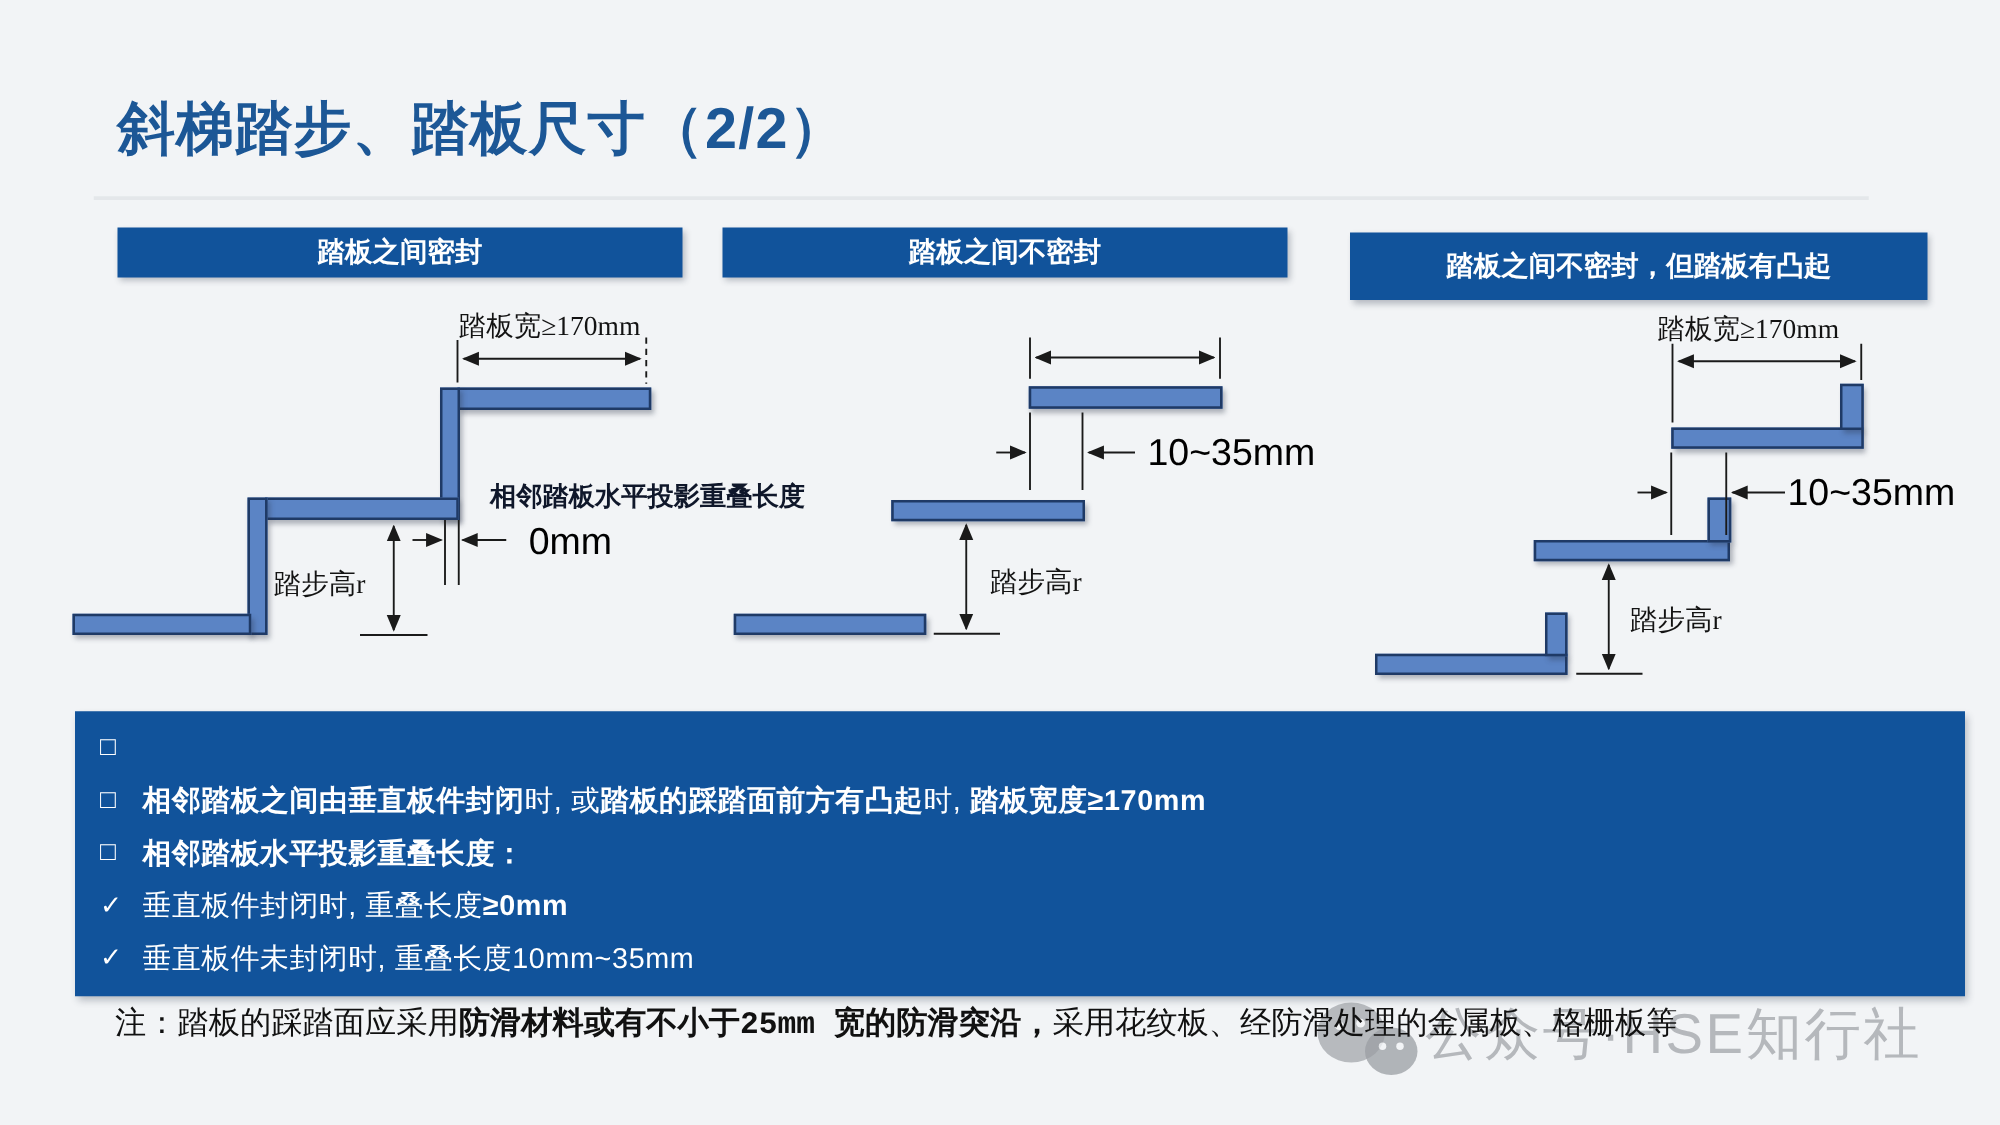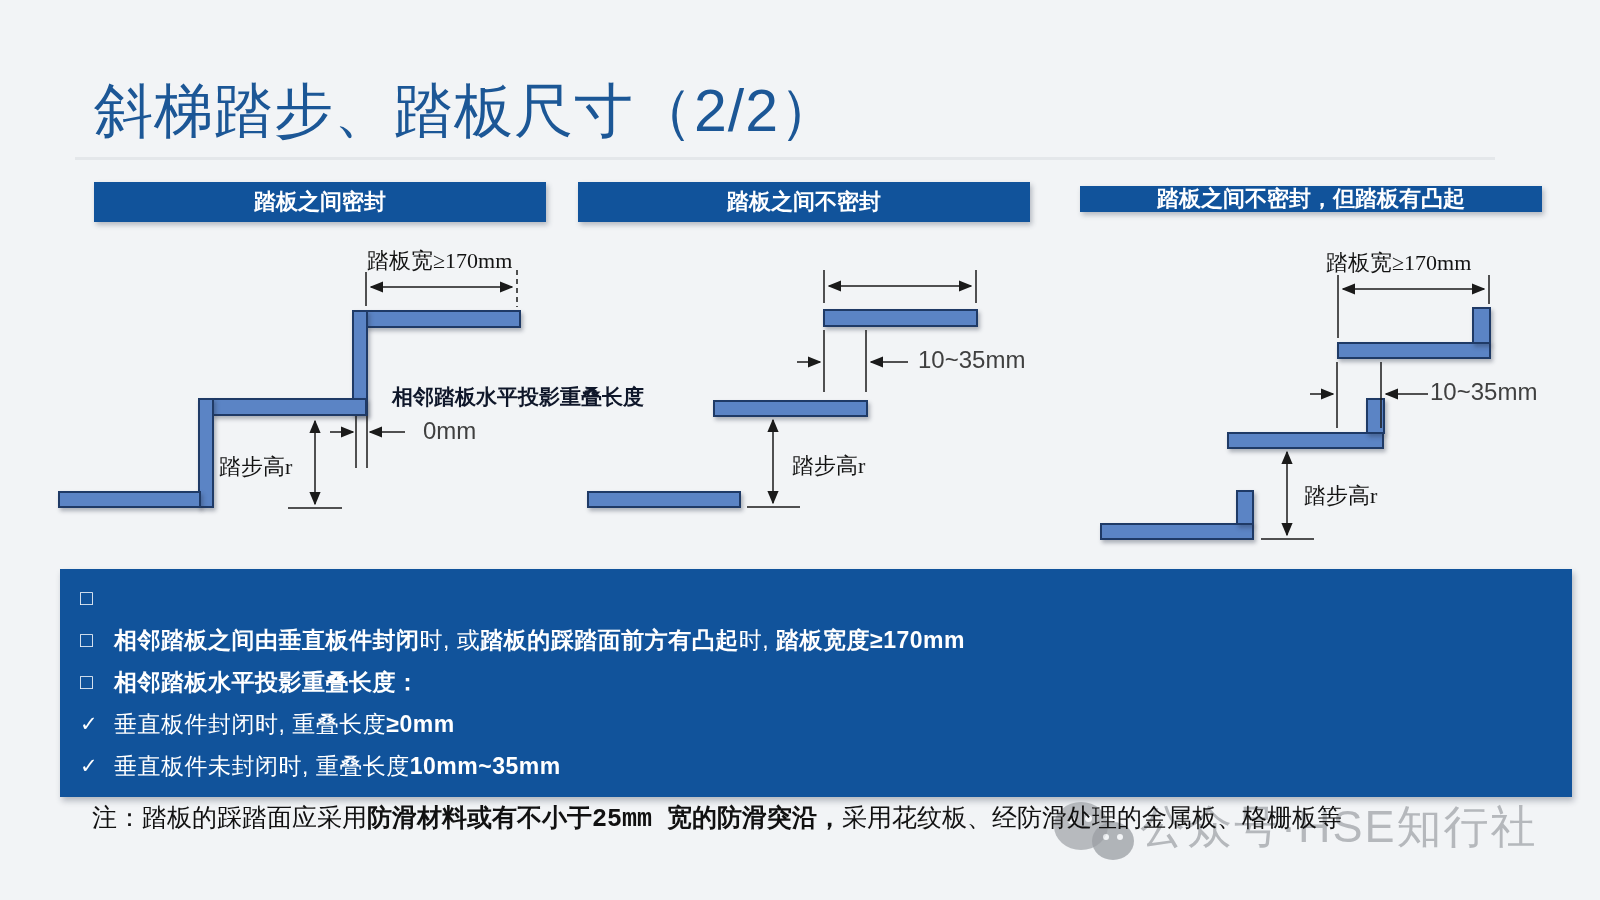--- a/index.html
+++ b/index.html
@@ -1,35 +1,35 @@
 <!DOCTYPE html>
 <html><head>
 <meta charset="utf-8">
 <style>
   html,body{margin:0;padding:0;background:#d8dadd;}
   #slide{position:relative;width:1600px;height:900px;background:#f2f4f6;overflow:hidden;
          font-family:"Liberation Sans",sans-serif;}
 
-  .page-title{position:absolute;left:94px;top:72px;font-size:59px;font-weight:normal;
+  .page-title{position:absolute;left:94px;top:72px;font-size:46px;font-weight:bold;
               color:#1c5796;letter-spacing:1px;white-space:nowrap;}
   .divider{position:absolute;left:75px;top:157px;width:1420px;height:3px;background:#e4e7ea;}
 
   .panel-header{position:absolute;background:#11539b;color:#ffffff;font-weight:bold;
                 font-size:22px;display:flex;align-items:center;justify-content:center;
                 box-shadow:2px 3px 5px rgba(40,50,70,.30);white-space:nowrap;}
 
   .tread{position:absolute;background:#5b84c5;border:2px solid #1f3a66;box-sizing:border-box;
          box-shadow:2px 3px 4px rgba(40,50,70,.35);}
 
   #dims{position:absolute;left:0;top:0;pointer-events:none;}
 
   .dim-label{position:absolute;font-family:"Liberation Serif",serif;font-size:22px;
              color:#131313;white-space:nowrap;}
-  .dim-num{position:absolute;font-family:"Liberation Sans",sans-serif;font-size:24px;
-           color:#404040;white-space:nowrap;}
+  .dim-num{position:absolute;font-family:"Liberation Sans",sans-serif;font-size:30px;
+           color:#000000;white-space:nowrap;}
   .overlap-caption{position:absolute;font-family:"Liberation Sans",sans-serif;font-weight:bold;
                    font-size:21px;color:#0f172a;white-space:nowrap;}
   .tc{}
 
   .info-box{position:absolute;left:60px;top:569px;width:1512px;height:228px;background:#11539b;
             box-shadow:2px 4px 6px rgba(40,50,70,.30);padding:8px 0 0 18px;box-sizing:border-box;}
   .info-row{display:flex;align-items:center;height:42px;color:#ffffff;font-size:23px;
             letter-spacing:.5px;white-space:nowrap;}
   .info-marker{width:34px;flex:none;font-size:21px;padding-left:2px;}
 
@@ -47,21 +47,21 @@
 </head>
 <body>
 
 <div id="slide">
 
   <div class="page-title">斜梯踏步、踏板尺寸（2/2）</div>
   <div class="divider"></div>
 
   <div class="panel-header" style="left:94px;top:182px;width:452px;height:40px;">踏板之间密封</div>
   <div class="panel-header" style="left:578px;top:182px;width:452px;height:40px;">踏板之间不密封</div>
-  <div class="panel-header" style="left:1080px;top:186px;width:462px;height:26px;">踏板之间不密封，但踏板有凸起</div>
+  <div class="panel-header" style="left:1080px;top:186px;width:462px;height:54px;">踏板之间不密封，但踏板有凸起</div>
 
   <div class="tread" style="left:366px;top:310px;width:155px;height:18px;"></div>
   <div class="tread" style="left:352px;top:310px;width:16px;height:106px;"></div>
   <div class="tread" style="left:212px;top:398px;width:155px;height:18px;"></div>
   <div class="tread" style="left:198px;top:398px;width:16px;height:110px;"></div>
   <div class="tread" style="left:58px;top:491px;width:143px;height:17px;"></div>
 
   <div class="tread" style="left:823px;top:309px;width:155px;height:18px;"></div>
   <div class="tread" style="left:713px;top:400px;width:155px;height:17px;"></div>
   <div class="tread" style="left:587px;top:491px;width:154px;height:17px;"></div>
@@ -144,21 +144,21 @@
     </div>
     <div class="info-row">
       <span class="info-marker">✓</span>
       <span>
         <span>垂直板件封闭时, 重叠长度</span><span style="font-weight: bold;">≥0mm</span>
       </span>
     </div>
     <div class="info-row">
       <span class="info-marker">✓</span>
       <span>
-        <span>垂直板件未封闭时, 重叠长度</span><span style="font-weight: bold;">10mm~35mm</span>
+        <span>垂直板件未封闭时, 重叠长度</span><span style="font-weight: normal;">10mm~35mm</span>
       </span>
     </div>
   </div>
 
   <div class="watermark">
     <div class="wm-icon">
       <div class="bubble bubble-big">
         <div class="eye" style="left:14px;top:15px;width:7px;height:7px;"></div>
         <div class="eye" style="left:31px;top:13px;width:7px;height:7px;"></div>
       </div>

